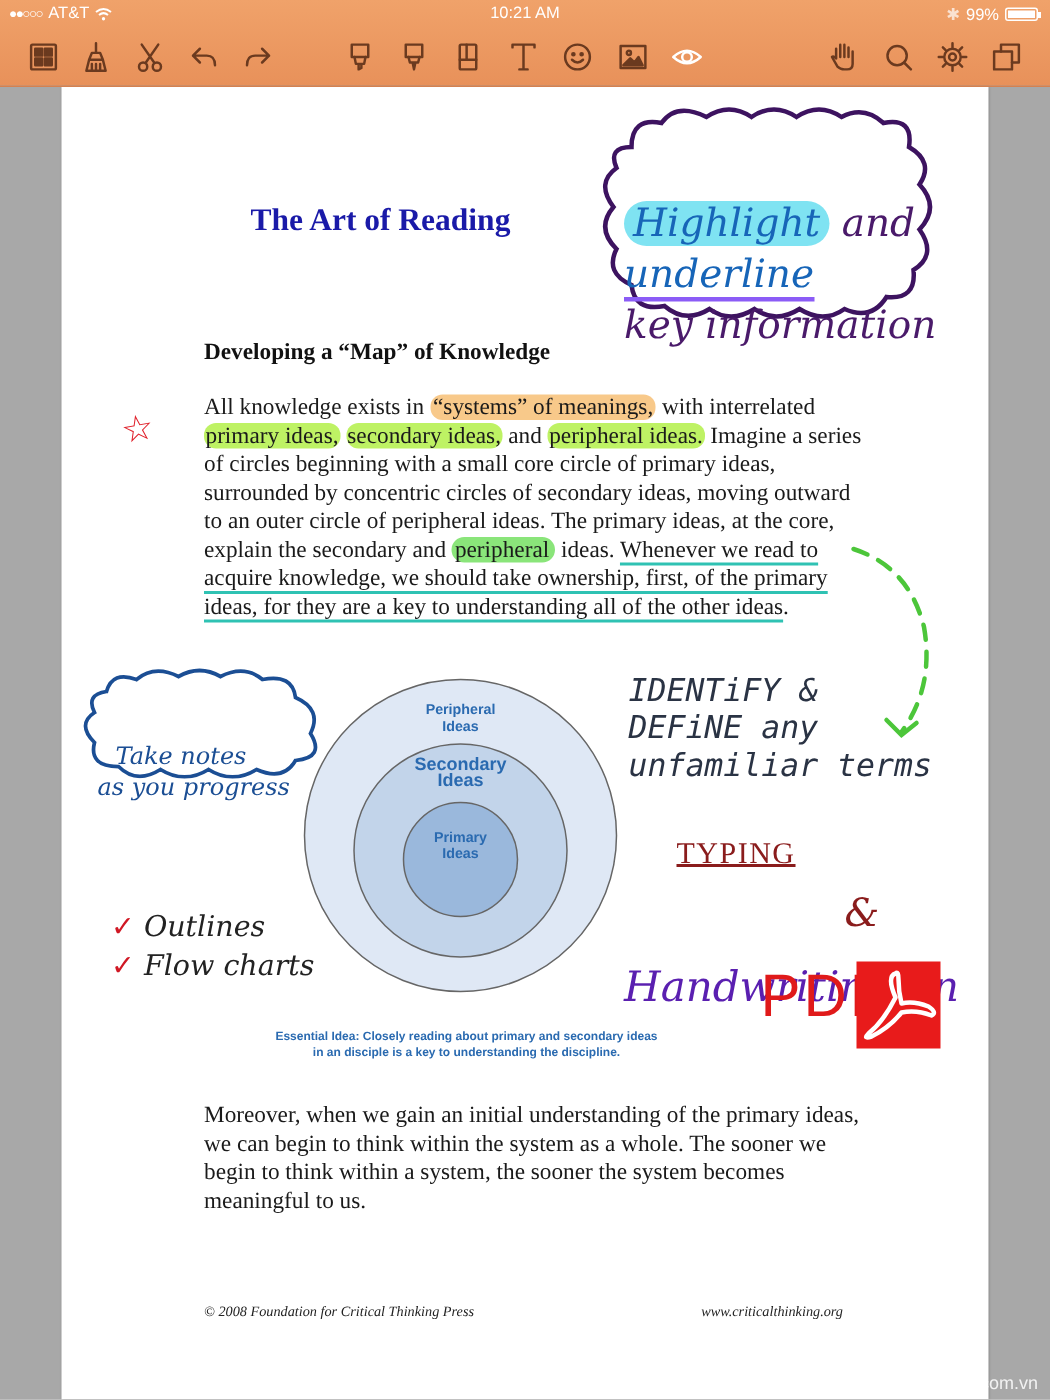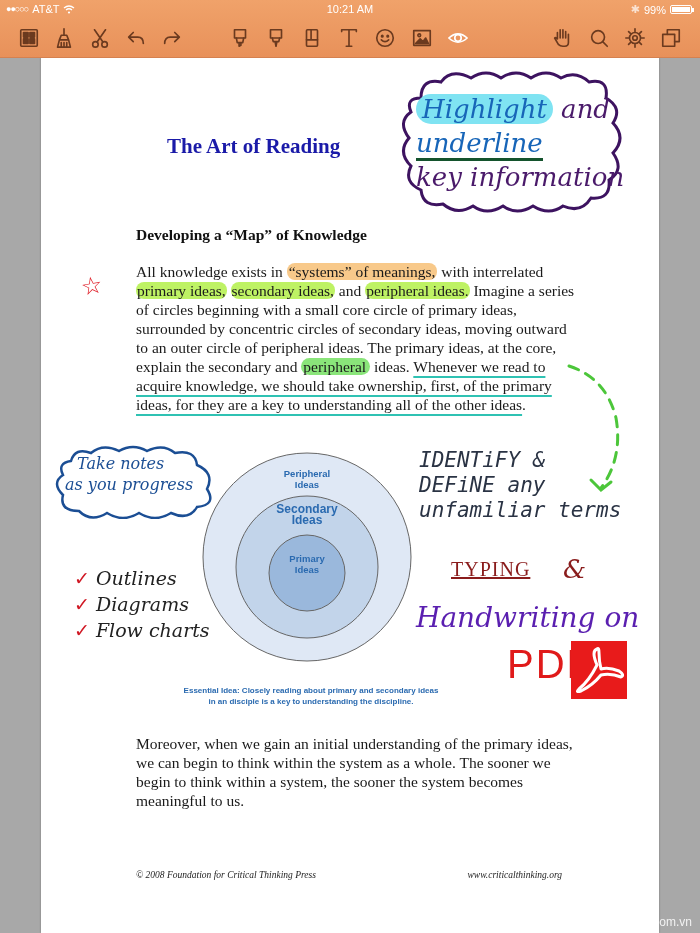--- a/index.html
+++ b/index.html
@@ -37,25 +37,25 @@
   .para { position: absolute; left: 95px; width: 440px; font-size: 15.5px; line-height: 19px; color: #1a1a1a; }
   .para1 { top: 204px; }
   .para2 { top: 676px; }
   .hl-orange { background: #f8c98a; border-radius: 8px; padding: 0 2px; }
   .hl-yellow { background: #bef264; border-radius: 8px; padding: 0 1px; }
   .hl-green { background: #8ae57a; border-radius: 10px; padding: 0 4px 0 2px; }
   .ul-teal { text-decoration: underline; text-decoration-color: #2fc2b3; text-decoration-thickness: 2px; text-underline-offset: 4px; }
 
   .star { position: absolute; left: 40px; top: 214px; font-size: 24px; color: #e0202a; transform: rotate(-10deg); font-family: "DejaVu Sans", sans-serif; }
 
-  .hand { font-family: "DejaVu Serif", serif; font-style: italic; }
+  .hand { font-family: "DejaVu Serif", serif; font-style: italic; margin-top: 40px; }
   .cloud1 { position: absolute; left: 350px; top: 10px; width: 235px; height: 150px; }
   .cloud1-text { position: absolute; left: 375px; top: 34px; font-size: 26px; line-height: 34px; color: #4a1a6a; }
   .cloud1-text .w1 { color: #1765b8; background: #7fe3f2; border-radius: 16px; padding: 0 6px; }
-  .cloud1-text .w2 { color: #1765b8; border-bottom: 3px solid #14532d; }
+  .cloud1-text .w2 { color: #1765b8; border-bottom: 3px solid #8b5cf6; }
 
   .cloud2 { position: absolute; left: 10px; top: 385px; width: 168px; height: 76px; }
   .cloud2-text { position: absolute; left: 24px; top: 395px; font-size: 16px; line-height: 21px; color: #1b4e94; }
 
   .identify { position: absolute; left: 378px; top: 390px; font-size: 21px; line-height: 25px; color: #2a3344; font-family: "DejaVu Sans Mono", monospace; font-style: italic; }
 
   .checks { position: absolute; left: 33px; top: 507px; font-size: 19px; line-height: 26px; color: #222; }
   .checks .ck { color: #d01824; font-style: normal; margin-right: 6px; }
 
   .typing { position: absolute; left: 410px; top: 500px; font-size: 20px; color: #8a1c1c; letter-spacing: 1px; text-decoration: underline; }
@@ -258,21 +258,20 @@
   </div>
 
   <div class="identify">
     <div>IDENTiFY &amp;</div>
     <div>DEFiNE  any</div>
     <div>unfamiliar terms</div>
   </div>
 
   <div class="checks hand">
     <div><span class="ck">✓</span><span>Outlines</span></div>
-    <div><span class="ck">✓</span><span>Diagrams</span></div>
     <div><span class="ck">✓</span><span>Flow charts</span></div>
   </div>
 
   <div class="typing">TYPING</div>
   <div class="amp hand">&amp;</div>
   <div class="handwriting hand">Handwriting on</div>
   <div class="pdf">PDF</div>
   <div class="acrobat">
     <svg viewBox="0 0 56 58" width="56" height="58">
       <path d="M26 8 Q20 10 26 24 Q18 40 8 48 Q4 52 10 50 Q22 44 30 34 Q40 32 50 36 Q54 34 48 30 Q38 26 30 28 Q28 20 28 12 Q28 6 26 8 Z" fill="none" stroke="#fff" stroke-width="3" stroke-linejoin="round"></path>

